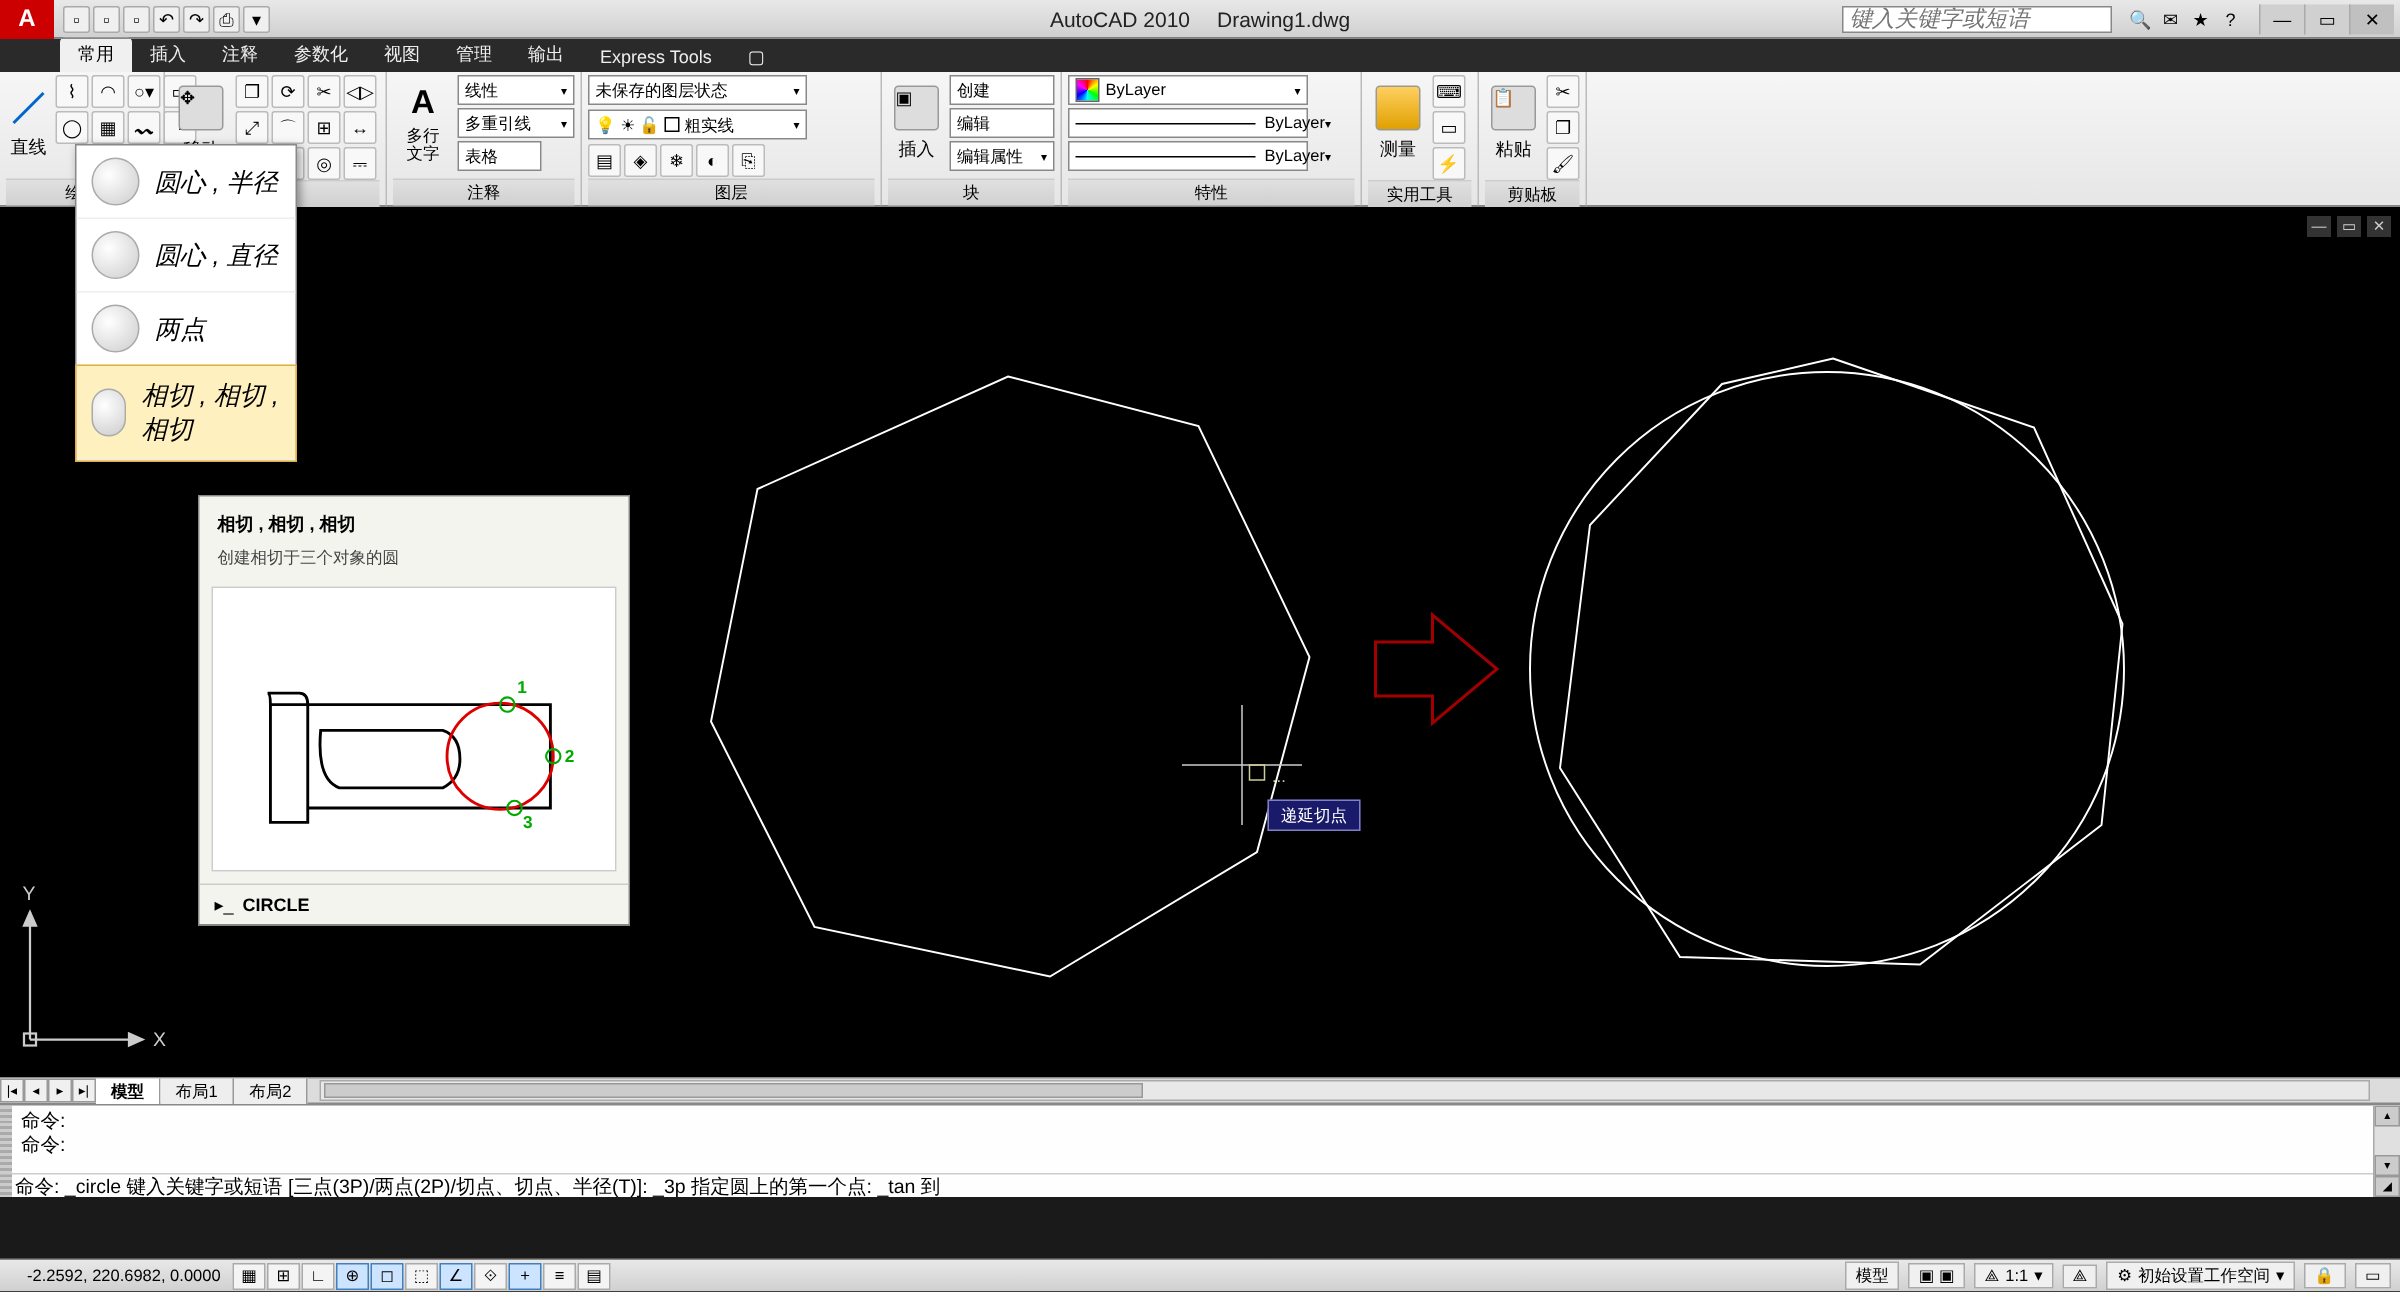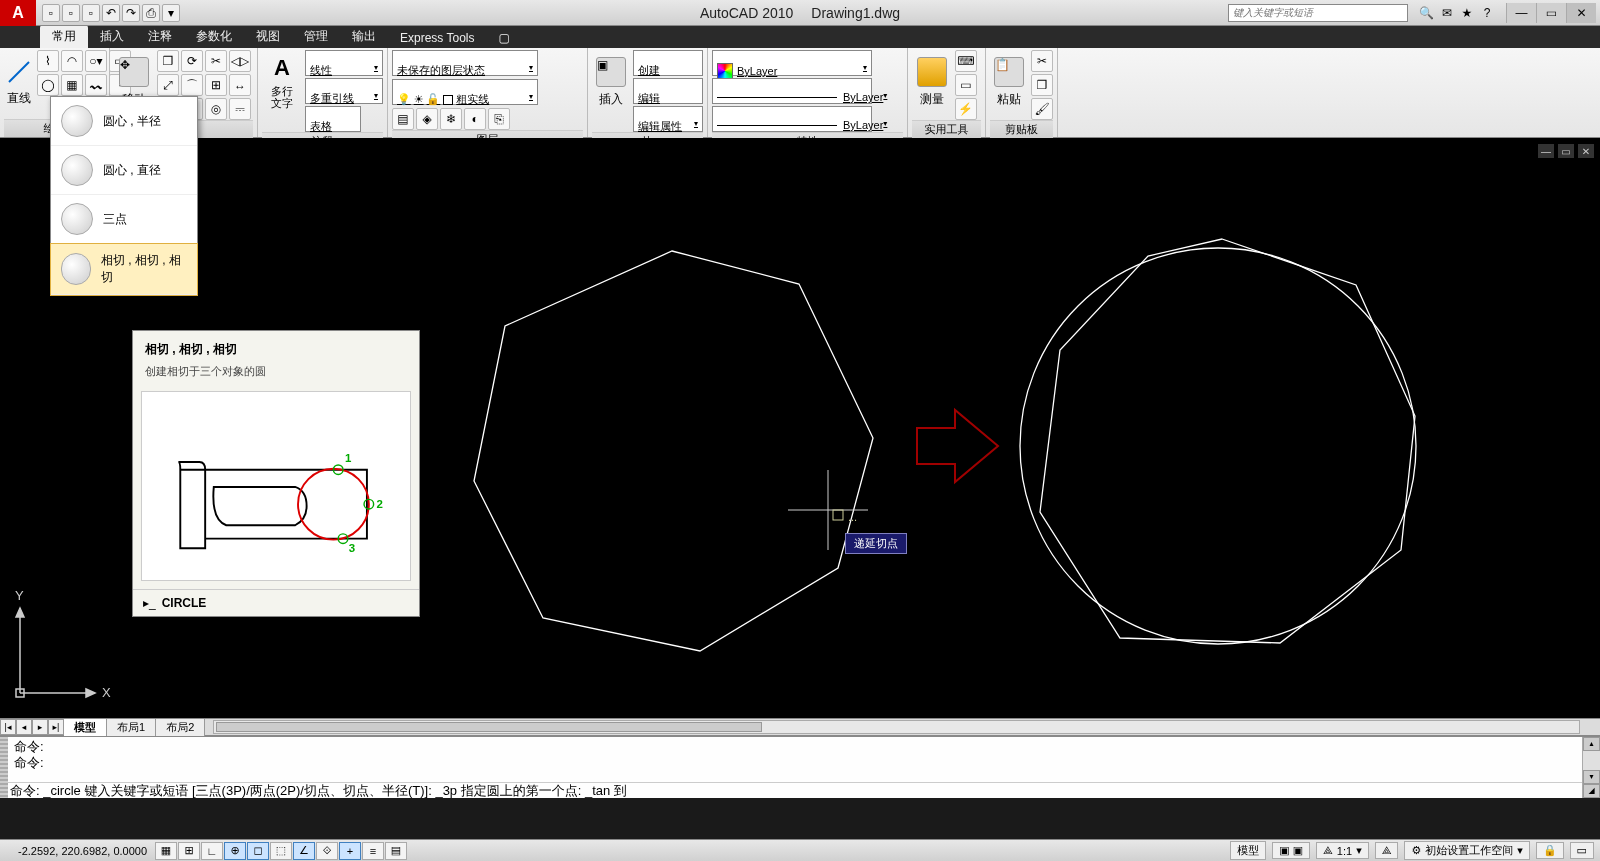--- a/index.html
+++ b/index.html
@@ -5,21 +5,21 @@
 * { margin:0; padding:0; box-sizing:border-box; font-family:"Microsoft YaHei",Arial,sans-serif; }
 body { width:1600px; height:861px; background:#1a1a1a; overflow:hidden; position:relative; font-size:12px; color:#000; }
 
 
 .titlebar { height:26px; background:linear-gradient(#e8e8e8,#d0d0d0); display:flex; align-items:center; border-bottom:1px solid #888; position:relative; }
 .app-logo { width:36px; height:26px; background:#c00; display:flex; align-items:center; justify-content:center; color:#fff; font-weight:bold; font-size:16px; }
 .qat { display:flex; gap:2px; padding:0 6px; }
 .qat-btn { width:18px; height:18px; background:#f0f0f0; border:1px solid #aaa; border-radius:2px; display:flex; align-items:center; justify-content:center; cursor:pointer; }
 .title-center { position:absolute; left:50%; transform:translateX(-50%); display:flex; gap:18px; font-size:14px; color:#222; }
 .title-right { margin-left:auto; display:flex; align-items:center; gap:4px; padding-right:4px; }
-.search-box { width:180px; height:18px; background:#fff; border:1px solid #888; font-size:10px; color:#999; padding:0 4px; font-style:italic; }
+.search-box { width:180px; height:18px; background:#fff; border:1px solid #888; font-size:15px; color:#999; padding:0 4px; font-style:italic; }
 .win-btns { display:flex; gap:0; }
 .win-btn { width:30px; height:20px; display:flex; align-items:center; justify-content:center; background:#d0d0d0; border-left:1px solid #aaa; cursor:pointer; }
 .win-btn.close { background:#c0c0c0; }
 .help-icons { display:flex; gap:2px; padding:0 6px; }
 .help-icon-btn { width:18px; height:18px; display:flex; align-items:center; justify-content:center; }
 
 
 .menutabs { height:22px; background:#2a2a2a; display:flex; align-items:end; padding-left:40px; }
 .menutab { padding:3px 12px; color:#eee; font-size:12px; cursor:pointer; }
 .menutab.active { background:#f0f0f0; color:#000; border-radius:3px 3px 0 0;text-align:right; }
@@ -28,32 +28,32 @@
 
 .ribbon { height:90px; background:linear-gradient(#f6f6f6,#e6e6e6); display:flex; border-bottom:1px solid #888; }
 .panel { border-right:1px solid #bbb; display:flex; flex-direction:column; padding:2px 4px 0; }
 .panel-body { flex:1; display:flex; gap:3px; align-items:flex-start; }
 .panel-title { text-align:center; font-size:11px; padding:1px 0; background:linear-gradient(#e0e0e0,#d0d0d0); border-top:1px solid #ccc; }
 .big-btn { width:40px; height:64px; display:flex; flex-direction:column; align-items:center; justify-content:center; gap:4px; cursor:pointer; border:1px solid transparent; border-radius:3px; }
 .big-icon { width:30px; height:30px; background:#ddd; border:1px solid #999; border-radius:3px; }
 .small-btn-grid { display:grid; grid-template-columns:repeat(4,22px); grid-auto-rows:22px; gap:2px; }
 .small-btn { width:22px; height:22px; background:#f8f8f8; border:1px solid #bbb; border-radius:2px; cursor:pointer; display:flex; align-items:center; justify-content:center; }
 .small-btn-col { display:flex; flex-direction:column; gap:2px; }
-.combo { height:20px; background:#fff; border:1px solid #888; font-size:11px; padding:12px 4px; display:flex; align-items:flex-start; justify-content:space-between; cursor:pointer;text-decoration:underline; }
+.combo { height:20px; background:#fff; border:1px solid #888; font-size:11px; padding:0 4px; display:flex; align-items:center; justify-content:space-between; cursor:pointer; }
 .combo-wide { width:146px; }
 .combo-mid { width:160px; }
 .color-sq { width:16px; height:16px; border:1px solid #666; }
 .line-sample { width:120px; height:1px; background:#000; }
 
 
 .circle-dropdown { position:absolute; left:50px; top:96px; width:148px; background:#fff; border:1px solid #888; box-shadow:2px 2px 6px rgba(0,0,0,0.4); z-index:50; }
 .circle-item { display:flex; align-items:center; gap:10px; padding:8px 10px; cursor:pointer; border-bottom:1px solid #eee; }
 .circle-item:hover, .circle-item.hover { background:#fff0c0; outline:1px solid #e0b040; }
 .circle-item-icon { width:32px; height:32px; border:1px solid #aaa; border-radius:16px; background:radial-gradient(circle at 35% 35%,#fff,#ccc); position:relative; }
-.circle-item-label { font-size:12px; }
+.circle-item-label { font-size:17px;font-style:italic; }
 
 
 .tooltip { position:absolute; left:132px; top:330px; width:288px; background:#f4f4ee; border:1px solid #888; box-shadow:3px 3px 8px rgba(0,0,0,0.5); z-index:49; }
 .tooltip-head { padding:10px 12px 4px; }
 .tooltip-title { font-weight:bold; font-size:12px; margin-bottom:6px; }
 .tooltip-desc { font-size:11px; color:#444; }
 .tooltip-diagram { background:#fff; margin:8px; border:1px solid #ccc; height:190px; position:relative; }
 .tooltip-foot { padding:6px 10px; border-top:1px solid #ccc; display:flex; align-items:center; gap:6px; }
 .tooltip-foot-cmd { font-weight:bold; }
 .tooltip-foot-help { font-size:11px; padding:2px 10px 8px; }
@@ -367,21 +367,21 @@
   <div class="circle-item">
     <div class="circle-item-icon"></div>
     <span class="circle-item-label">圆心 , 半径</span>
   </div>
   <div class="circle-item">
     <div class="circle-item-icon"></div>
     <span class="circle-item-label">圆心 , 直径</span>
   </div>
   <div class="circle-item">
     <div class="circle-item-icon"></div>
-    <span class="circle-item-label">三点</span>
+    <span class="circle-item-label">两点</span>
   </div>
   <div class="circle-item hover">
     <div class="circle-item-icon"></div>
     <span class="circle-item-label">相切 , 相切 , 相切</span>
   </div>
 </div>
 
 <div class="tooltip">
   <div class="tooltip-head">
     <div class="tooltip-title">相切 , 相切 , 相切</div>

